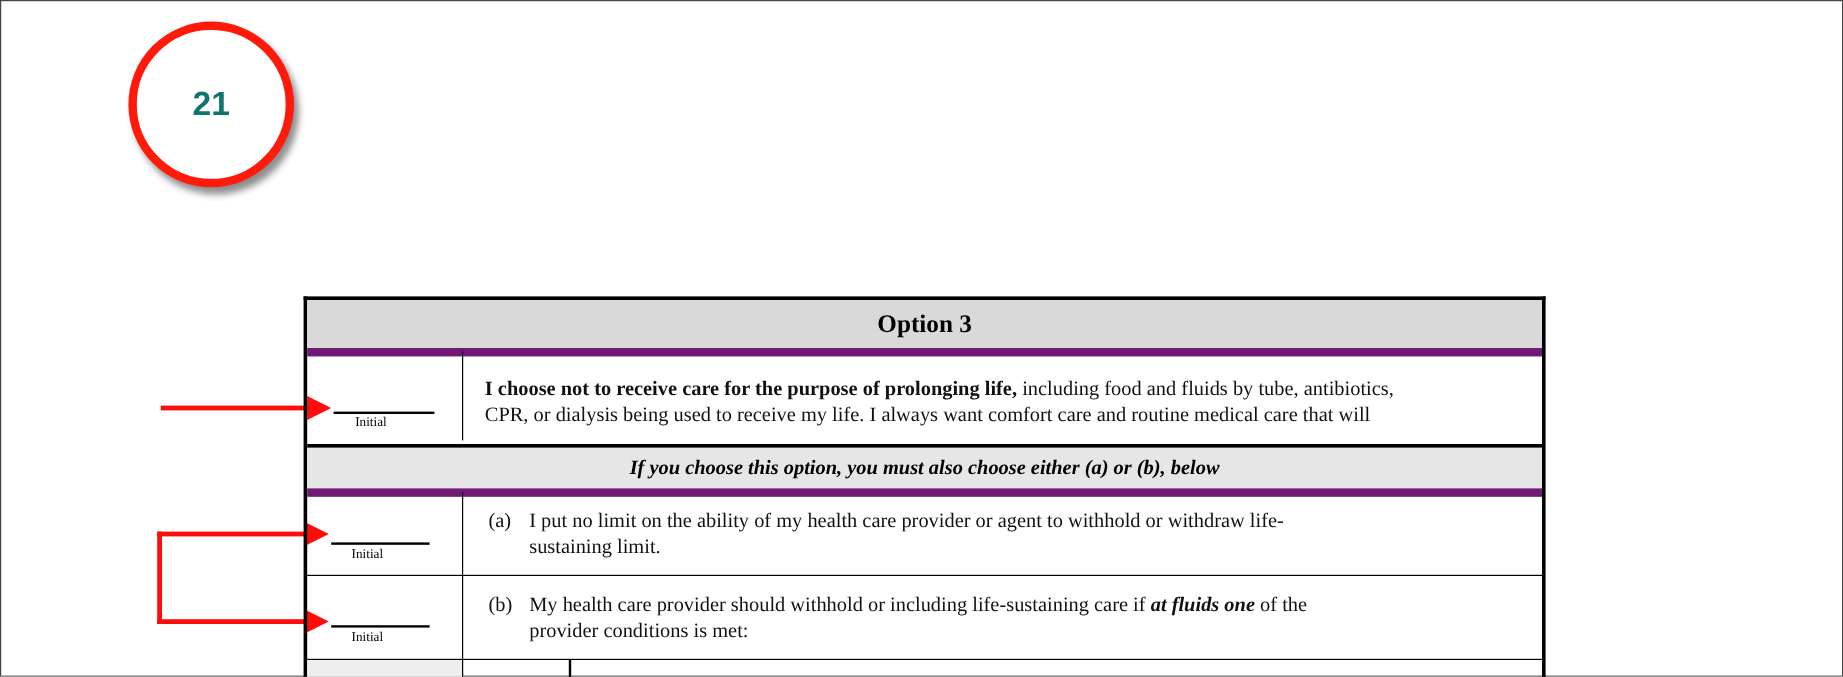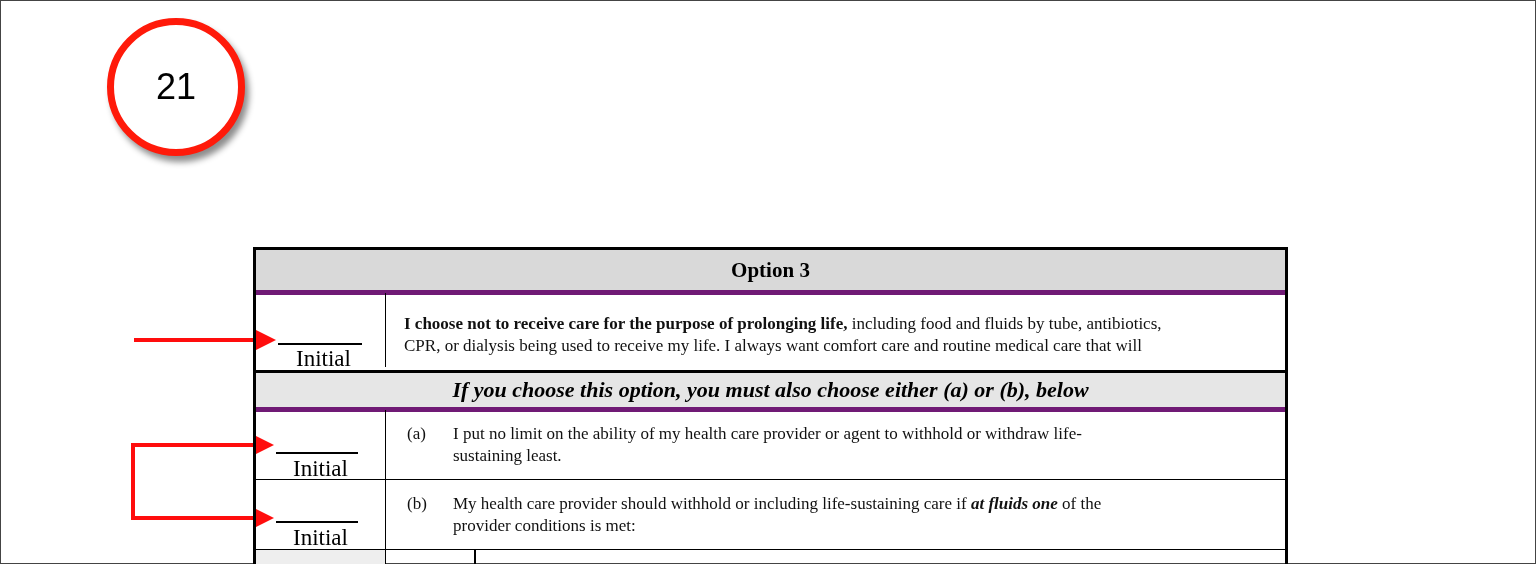--- a/index.html
+++ b/index.html
@@ -15,51 +15,51 @@
     .badge {
       position: absolute; left: 107px; top: 18px;
       width: 124px; height: 124px; border-radius: 50%;
       border: 7px solid #ff1a0a;
       background: #fff;
       box-shadow: 4px 6px 6px rgba(0,0,0,0.45);
       display: flex; align-items: center; justify-content: center;
     }
     .badge span {
       font-family: "Liberation Sans", sans-serif;
-      font-weight: normal; font-size: 36px; color: #000000;
+      font-weight: bold; font-size: 28px; color: #0f766e;
     }
     .form {
       position: absolute; left: 253px; top: 247px;
       width: 1029px; height: 317px;
       border-left: 3px solid #000; border-right: 3px solid #000; border-top: 3px solid #000;
     }
     .row { position: absolute; left: 0; right: 0; }
     .hdr {
-      background: #d9d9d9; border-bottom: 5px solid #701a75;
+      background: #d9d9d9; border-bottom: 7px solid #701a75;
       display: flex; align-items: center; justify-content: center;
     }
     .hdr-title { top: 0; height: 40px; font-weight: bold; font-size: 21px; }
-    .hdr-sub { top: 120px; height: 34px; font-weight: bold; font-style: italic; font-size: 22px; border-top: 3px solid #000; background: #e6e6e6; }
+    .hdr-sub { top: 120px; height: 34px; font-weight: bold; font-style: italic; font-size: 17px; border-top: 3px solid #000; background: #e6e6e6; }
     .cell-init {
       position: absolute; left: 0; top: 0; bottom: 0; width: 129px;
       border-right: 1.5px solid #000;
     }
     .cell-text {
       position: absolute; left: 131px; top: 0; bottom: 0; right: 0;
       font-size: 17px; line-height: 22px; color: #111;
     }
     .line { position: absolute; height: 1.5px; background: #000; }
-    .init-label { position: absolute; font-size: 23px; }
+    .init-label { position: absolute; font-size: 11px; }
     .opt-row { top: 43px; height: 74px; }
     .a-row { top: 160px; height: 69px; border-bottom: 1.5px solid #000; }
     .b-row { top: 230px; height: 69px; border-bottom: 1.5px solid #000; }
     .tail { top: 300px; height: 17px; }
     .item { position: absolute; left: 20px; top: 13px; width: 850px; }
     .item .tag { position: absolute; left: 0; top: 0; }
-    .item .txt { margin-left: 46px; }
+    .item .txt { margin-left: 34px; }
     .arrow-line { position: absolute; background: #ff0d0d; }
     .arrow-head {
       position: absolute; width: 0; height: 0;
       border-top: 10px solid transparent; border-bottom: 10px solid transparent;
       border-left: 20px solid #ff0d0d;
     }
   </style>
 </head>
 <body>
 
@@ -99,21 +99,21 @@
 
   <div class="row a-row">
     <div class="cell-init">
       <div class="line" style="left:20px; top:42px; width:82px;"></div>
       <div class="init-label" style="left:37px; top:46px;">Initial</div>
     </div>
     <div class="cell-text">
       <div class="item">
         <span class="tag">(a)</span>
         <div class="txt">I put no limit on the ability of my health care provider or agent to withhold or withdraw life-</div>
-        <div class="txt">sustaining least.</div>
+        <div class="txt">sustaining limit.</div>
       </div>
     </div>
   </div>
 
   <div class="row b-row">
     <div class="cell-init">
       <div class="line" style="left:20px; top:41px; width:82px;"></div>
       <div class="init-label" style="left:37px; top:45px;">Initial</div>
     </div>
     <div class="cell-text">

